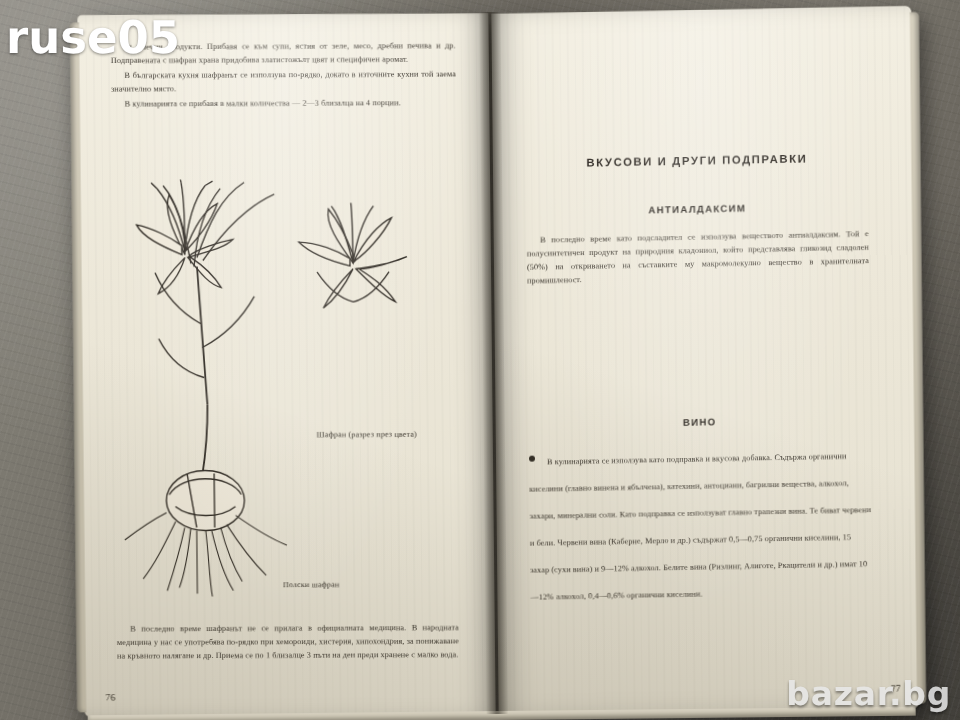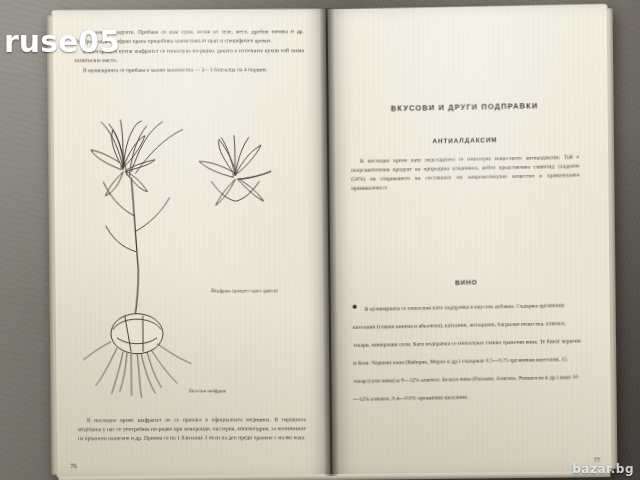--- a/index.html
+++ b/index.html
@@ -32,35 +32,35 @@
     background-image:
       repeating-linear-gradient(107deg, rgba(255,255,255,0.045) 0px, rgba(255,255,255,0.045) 1px, rgba(0,0,0,0) 1px, rgba(0,0,0,0) 4px),
       repeating-linear-gradient(14deg, rgba(0,0,0,0.05) 0px, rgba(0,0,0,0.05) 1px, rgba(0,0,0,0) 1px, rgba(0,0,0,0) 6px);
     opacity: .7;
   }
 
   
   .wm-top {
     position: absolute;
     left: 4px;
-    top: 24px;
+    top: 8px;
     font-family: "DejaVu Sans", sans-serif;
     font-size: 30px;
     font-weight: 700;
     color: #ffffff;
     letter-spacing: 0px;
     text-shadow: 0 1px 2px rgba(0,0,0,.45);
     z-index: 40;
   }
   .wm-bottom {
     position: absolute;
     right: 6px;
     bottom: 4px;
     font-family: "DejaVu Sans", sans-serif;
-    font-size: 12px;
+    font-size: 22px;
     font-weight: 700;
     color: #e9e9e9;
     opacity: .85;
     letter-spacing: .5px;
     text-shadow: 0 1px 2px rgba(0,0,0,.5);
     z-index: 40;
   }
 
   
   .book {

